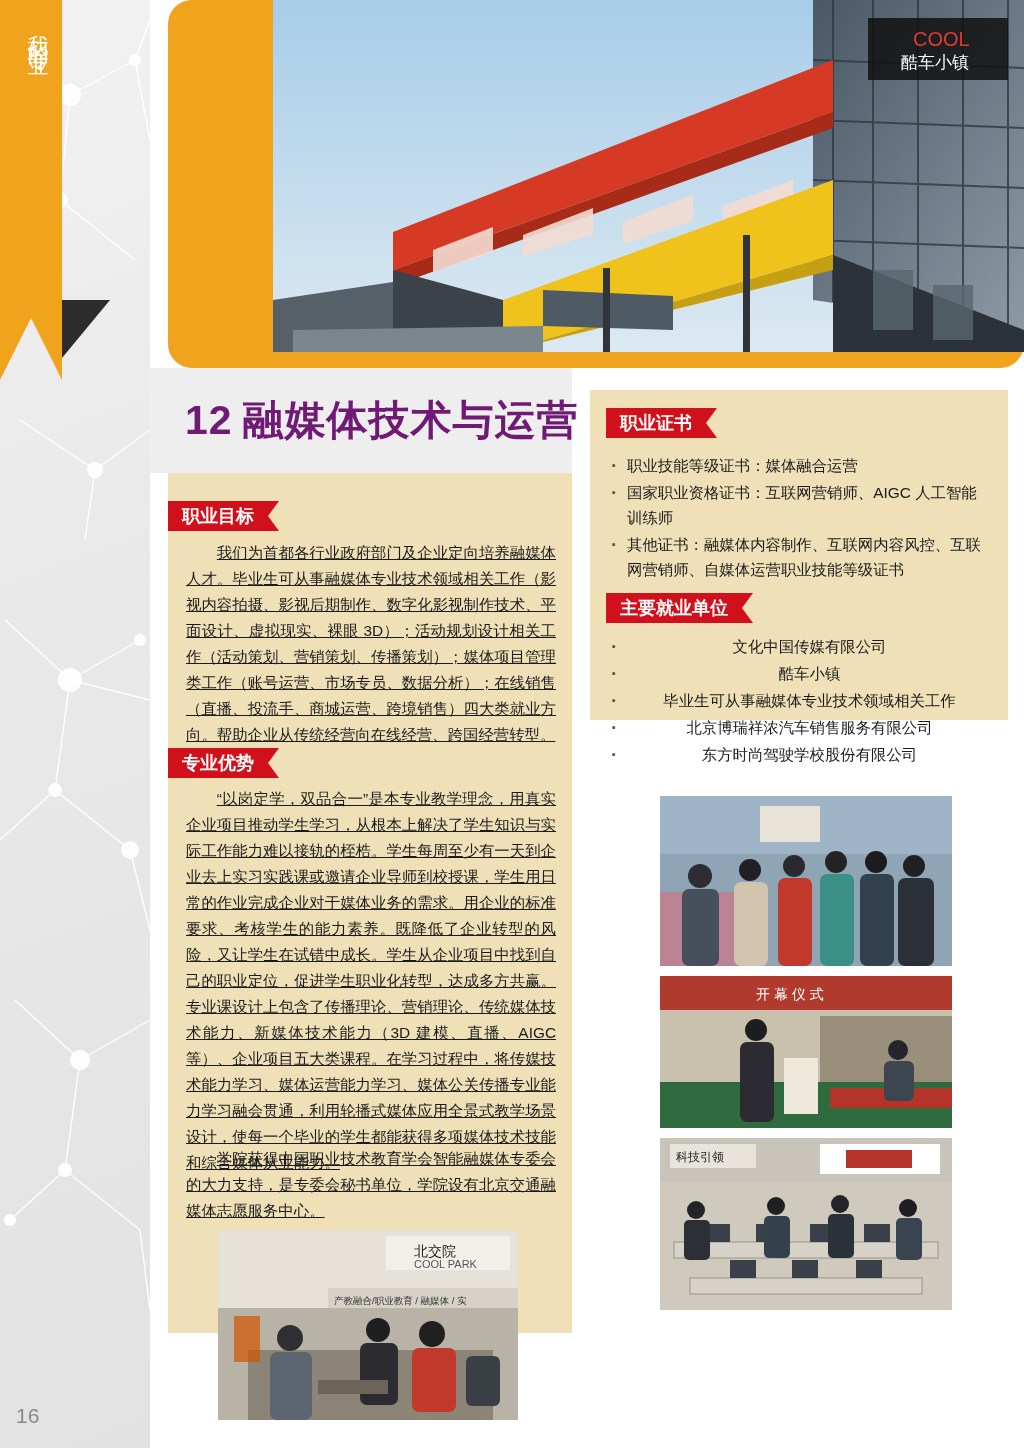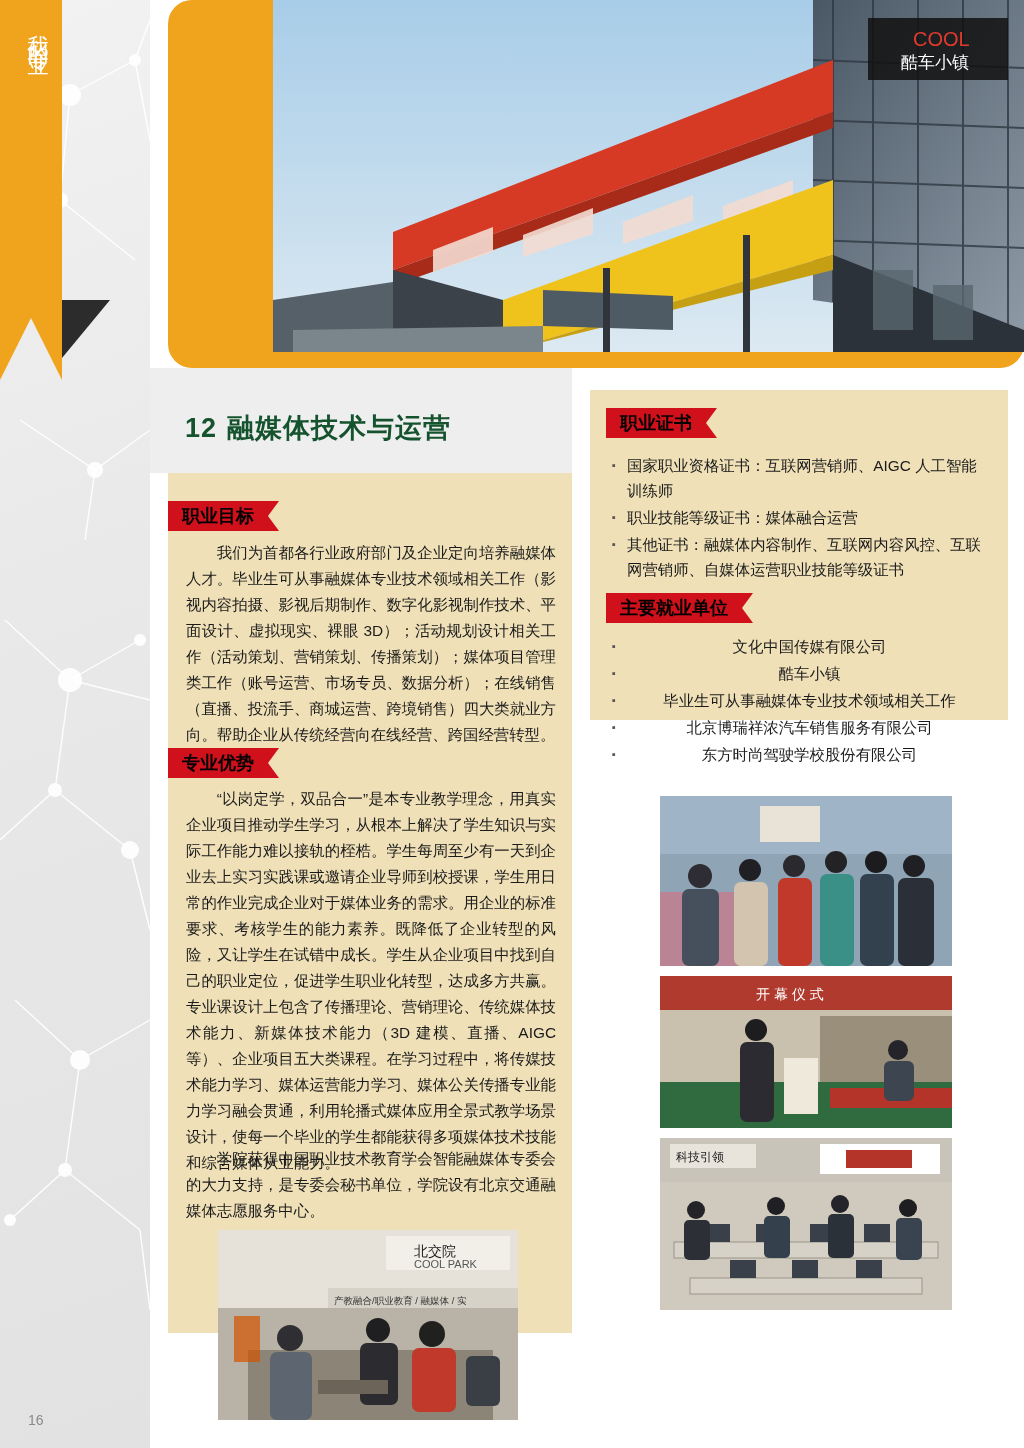--- a/index.html
+++ b/index.html
@@ -28,21 +28,21 @@
   .tab-dark{
     position:absolute;left:62px;top:300px;width:0;height:0;
     border-top:58px solid #2c2c2c;border-right:48px solid transparent;
   }
   .tab-text{
     position:absolute;left:16px;top:18px;width:34px;
     writing-mode:vertical-rl;text-orientation:upright;
     font-size:21px;letter-spacing:5px;color:#ffffff;line-height:1.1;
   }
   .page-number{
-    position:absolute;left:28px;bottom:20px;font-size:14px;color:#8a8a8a;
+    position:absolute;left:16px;bottom:20px;font-size:21px;color:#8a8a8a;
   }
   
   .hero-wrap{
     position:absolute;left:168px;top:0;width:856px;height:368px;
     background:#f0a31d;
     border-radius:24px;
   }
   .hero-photo{
     position:absolute;left:105px;top:0;width:751px;height:352px;
     overflow:hidden;
@@ -50,48 +50,48 @@
   }
   
   .content{
     position:absolute;left:150px;top:368px;width:874px;height:1080px;
   }
   .title-band{
     position:absolute;left:0;top:0;width:422px;height:105px;
     background:#eeeeee;
   }
   .title-text{
-    position:absolute;left:35px;top:42px;
-    font-size:27px;font-weight:bold;color:#14532d;letter-spacing:1px;
+    position:absolute;left:35px;top:25px;
+    font-size:41px;font-weight:bold;color:#701a75;letter-spacing:1px;
   }
   .title-num{margin-right:10px;}
   .tan-panel{
     position:absolute;left:18px;top:105px;width:404px;height:860px;
     background:#efe0b7;
   }
   .right-tan{
     position:absolute;left:440px;top:22px;width:418px;height:330px;
     background:#efe0b7;
   }
   
   .tag{
     position:absolute;height:30px;line-height:30px;
-    background:#d0111b;color:#000000;font-size:18px;font-weight:bold;
+    background:#d0111b;color:#ffffff;font-size:18px;font-weight:bold;
     padding:0 14px;white-space:nowrap;
   }
   .tag:after{
     content:"";position:absolute;right:-11px;top:0;width:0;height:0;
     border-top:15px solid #d0111b;border-bottom:15px solid #d0111b;
     border-right:11px solid transparent;
   }
   .body-p{
     position:absolute;font-size:15.4px;line-height:26px;color:#1b1b1b;
     text-align:justify;
   }
-  .indent{text-indent:2em;}
+  .indent{text-indent:2em;text-decoration:underline;}
   
   .bullets{position:absolute;margin:0;padding:0;list-style:none;}
   .bullets li{
     font-size:15.4px;line-height:25px;color:#1b1b1b;
     padding-left:15px;position:relative;margin-bottom:2px;
   }
   .bullets li:before{
     content:"▪";position:absolute;left:0;top:0;color:#555;font-size:11px;
   }
   
@@ -230,22 +230,22 @@
       </g>
       <rect x="100" y="150" width="70" height="14" fill="#6d6459"></rect>
       <rect x="16" y="86" width="26" height="46" fill="#d35400" opacity="0.7"></rect>
     </svg>
   </div>
 
   <div class="right-tan"></div>
 
   <div class="tag" style="left:456px;top:40px;">职业证书</div>
   <ul class="bullets" style="left:462px;top:85px;width:380px;">
+    <li>职业技能等级证书：媒体融合运营</li>
     <li>国家职业资格证书：互联网营销师、AIGC 人工智能训练师</li>
-    <li>职业技能等级证书：媒体融合运营</li>
     <li>其他证书：融媒体内容制作、互联网内容风控、互联网营销师、自媒体运营职业技能等级证书</li>
   </ul>
 
   <div class="tag" style="left:456px;top:225px;">主要就业单位</div>
   <ul class="bullets" style="left:462px;top:266px;width:380px;text-align:center;">
     <li>文化中国传媒有限公司</li>
     <li>酷车小镇</li>
     <li>毕业生可从事融媒体专业技术领域相关工作</li>
     <li>北京博瑞祥浓汽车销售服务有限公司</li>
     <li>东方时尚驾驶学校股份有限公司</li>

